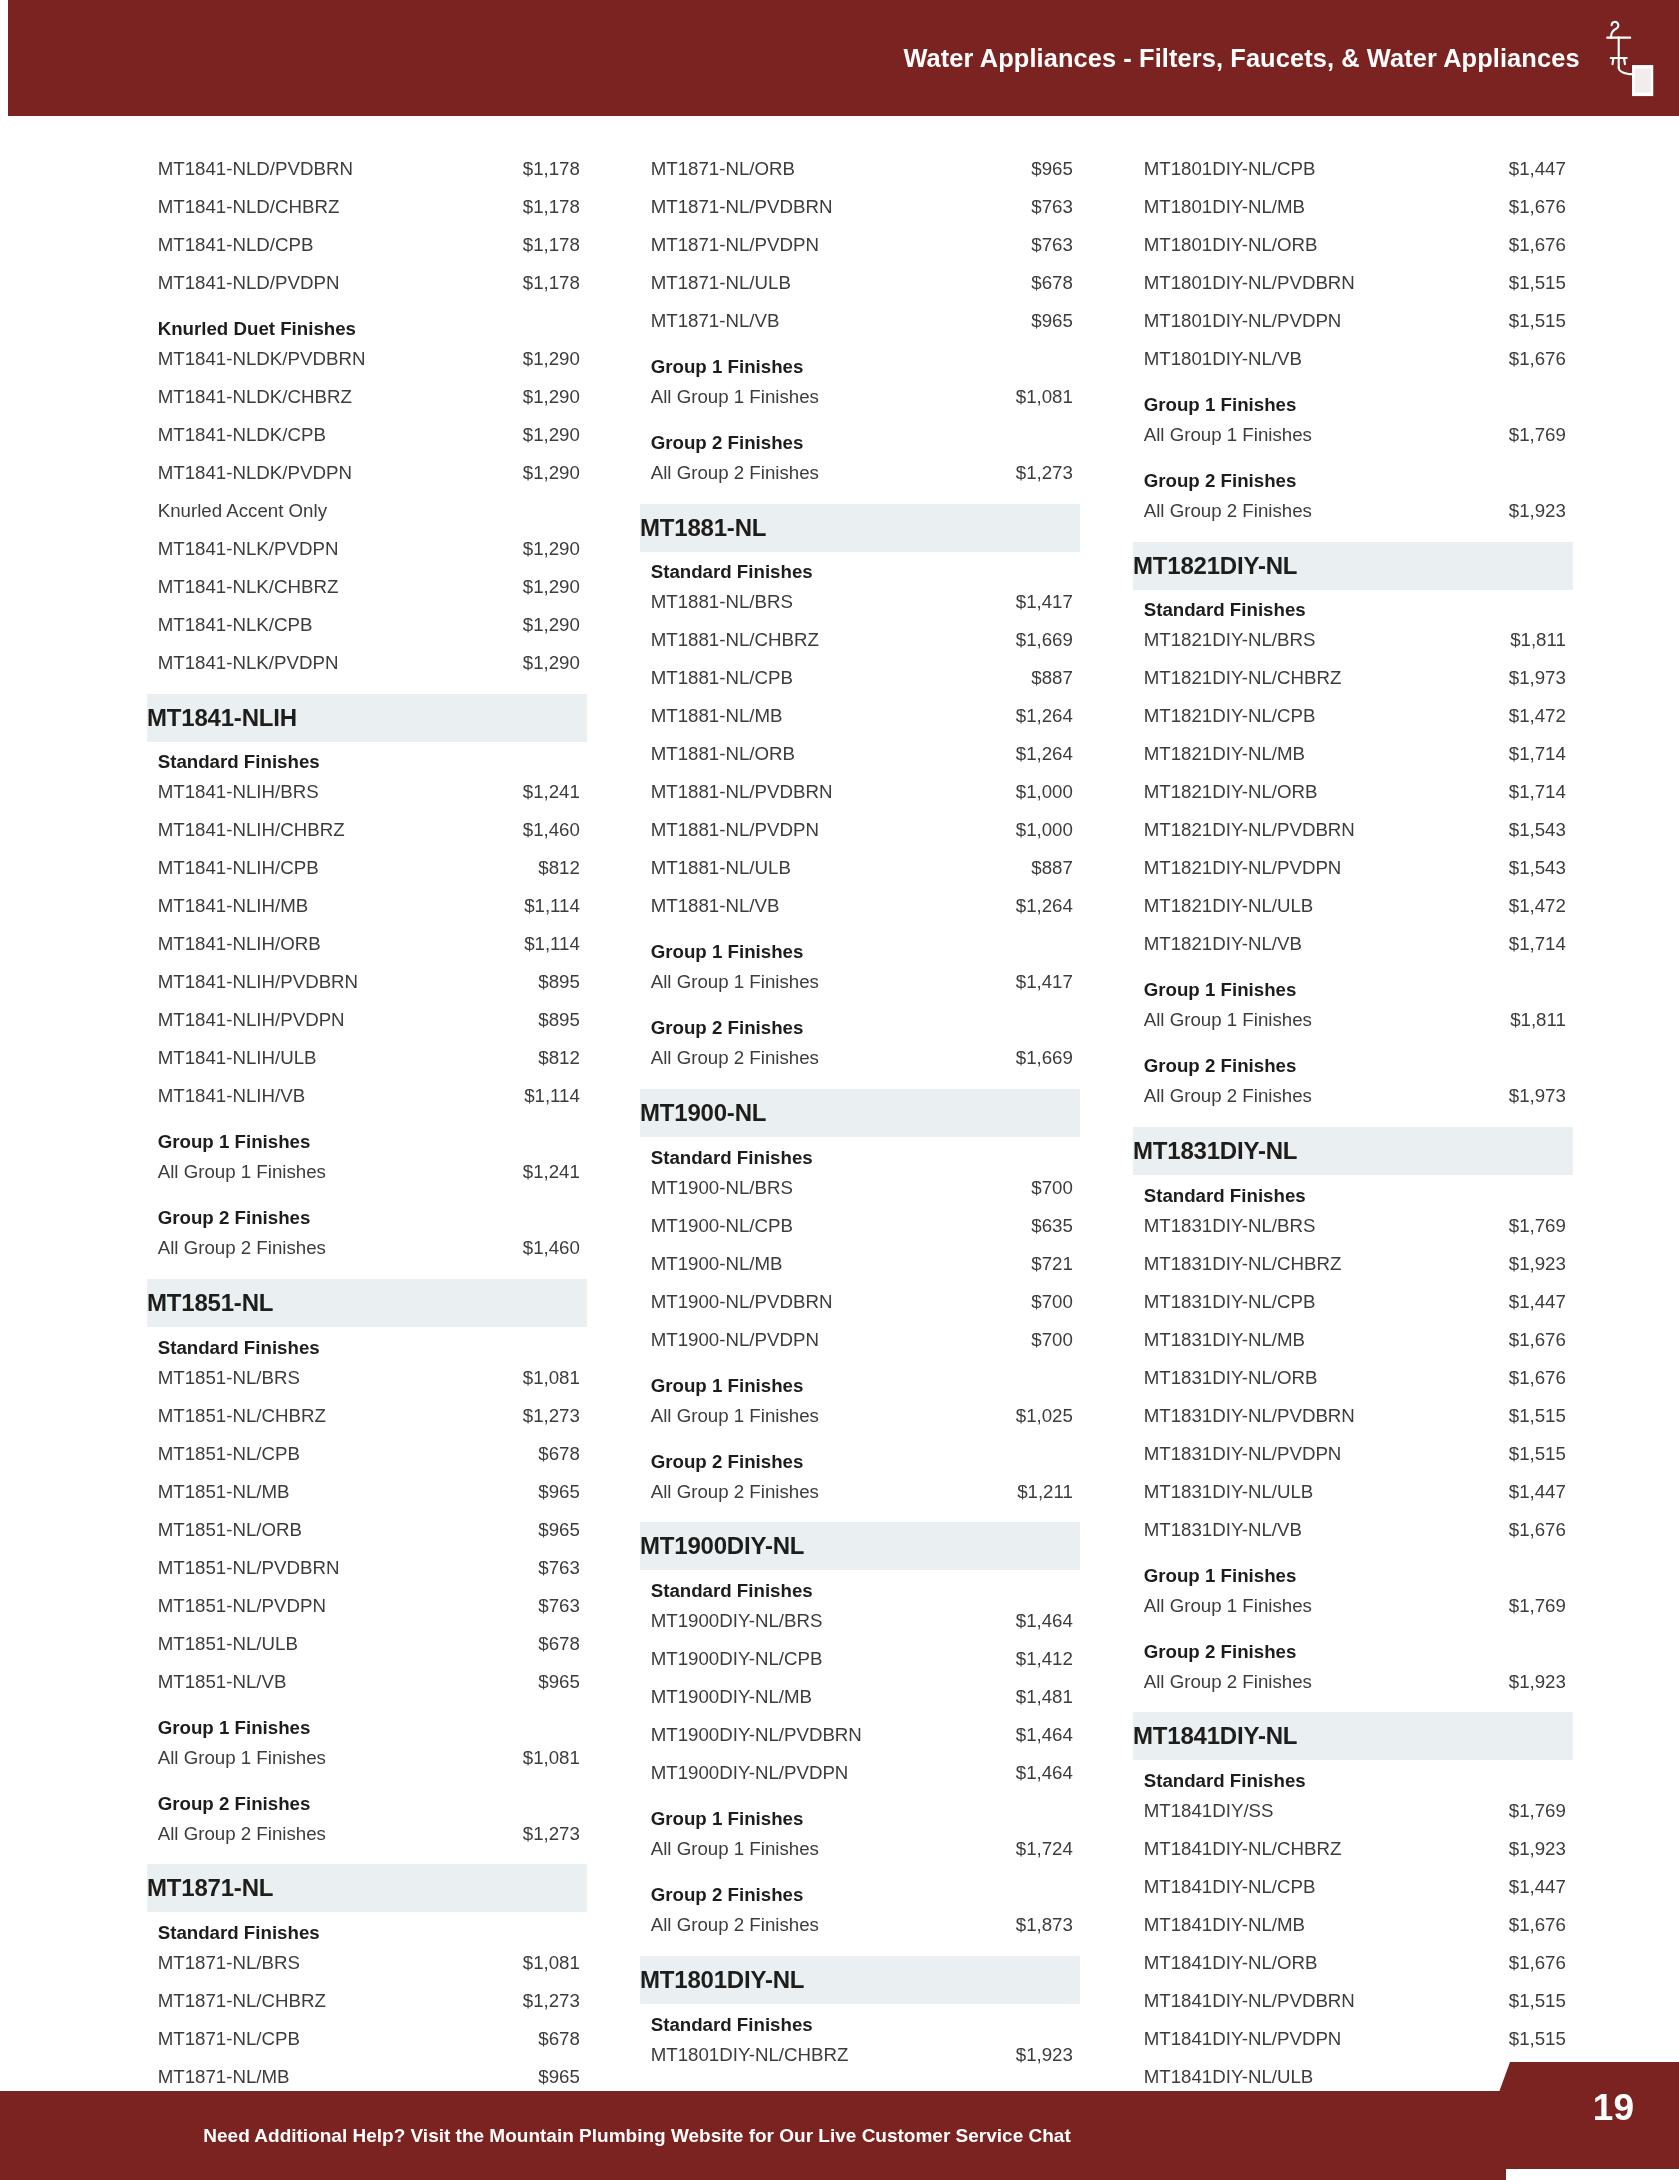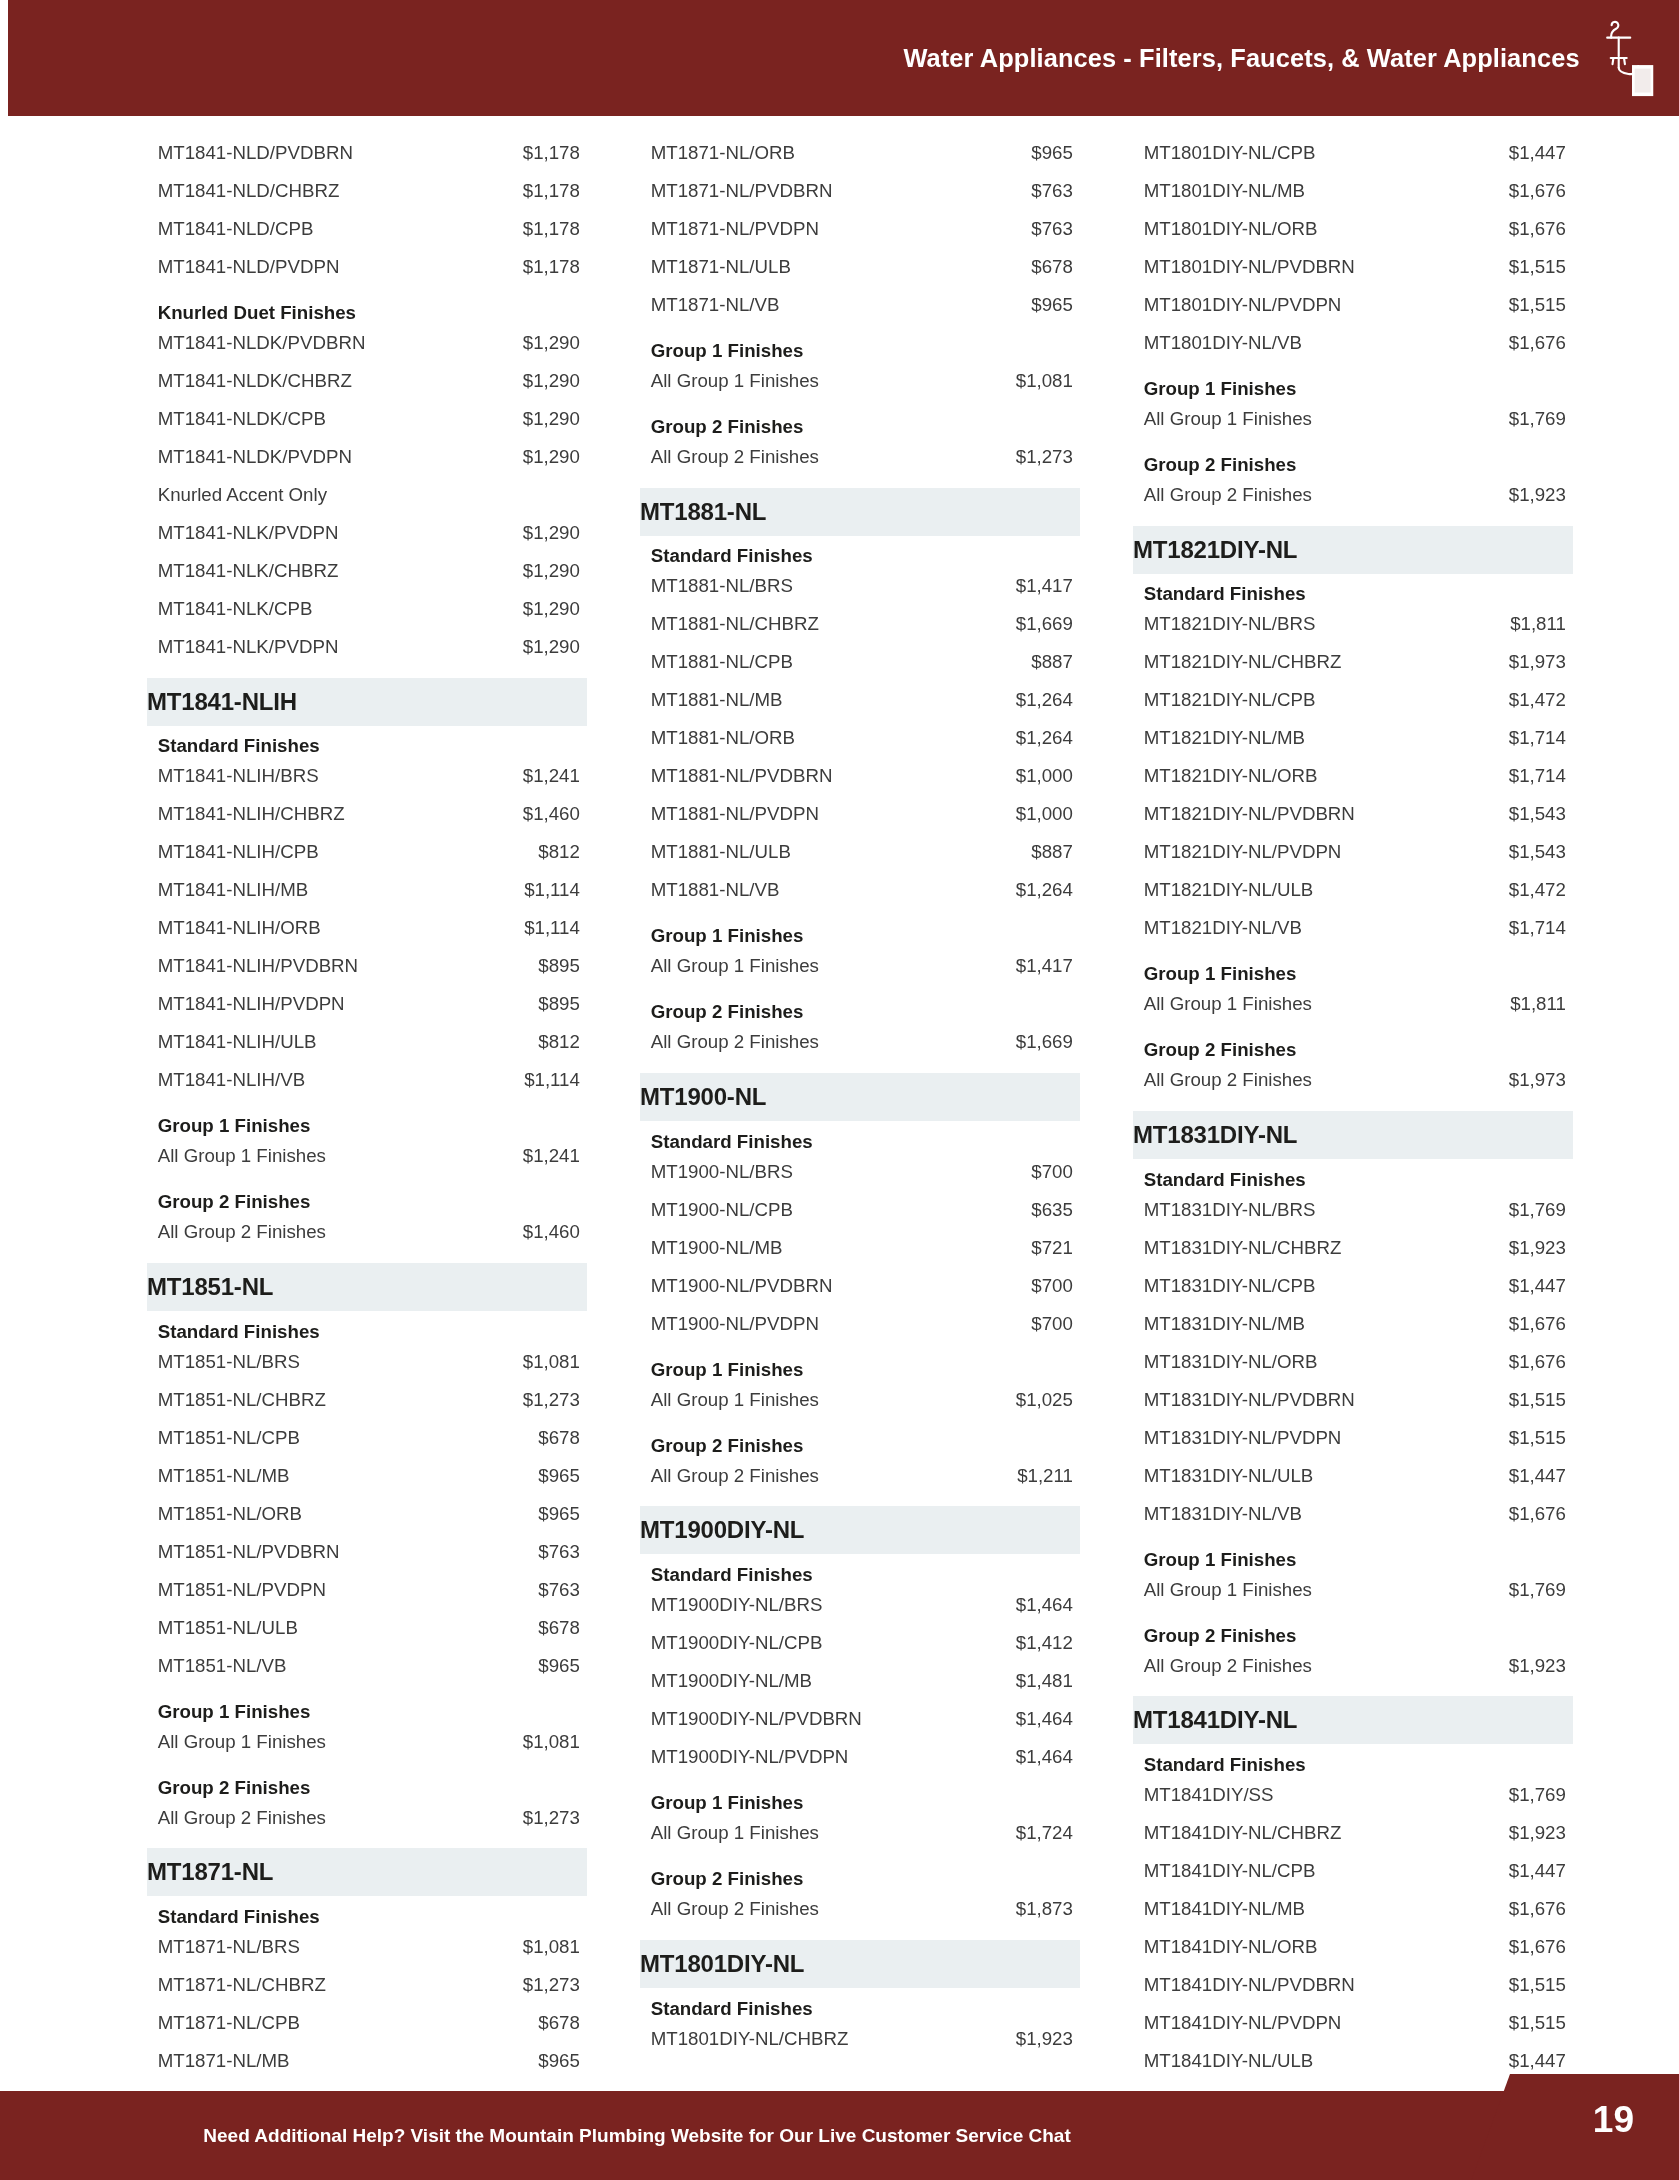--- a/index.html
+++ b/index.html
@@ -24,21 +24,21 @@
     font-weight: bold;
     letter-spacing: 0.1px;
     white-space: nowrap;
     margin-right: 21.4px;
   }
   .header-icon { width: 62px; height: 82px; margin-right: 25px; flex: none; }
 
   
   .content {
     position: absolute;
-    top: 142px; left: 147px;
+    top: 158px; left: 147px;
     width: 1426px;
     display: flex;
     gap: 8px;
   }
   .column { width: 446px; margin-right: 45px; }
   .column:last-child { margin-right: 0; }
 
   
   .row {
     display: flex;
@@ -106,21 +106,21 @@
     display: flex; align-items: center; justify-content: center;
   }
   .footer-text {
     color: #ffffff;
     font-size: 19px;
     font-weight: bold;
     white-space: nowrap;
     padding-right: 232px;
   }
   .footer-corner {
-    position: absolute; right: 0; bottom: 0;
+    position: absolute; right: 0; bottom: 12px;
     width: 209px; height: 107px;
     background: #7a2320;
     clip-path: polygon(39px 0, 209px 0, 209px 107px, 0 107px);
     display: flex; align-items: center; justify-content: flex-end;
   }
   .page-number {
     color: #ffffff;
     font-size: 37px;
     font-weight: bold;
     margin-right: 46px;

